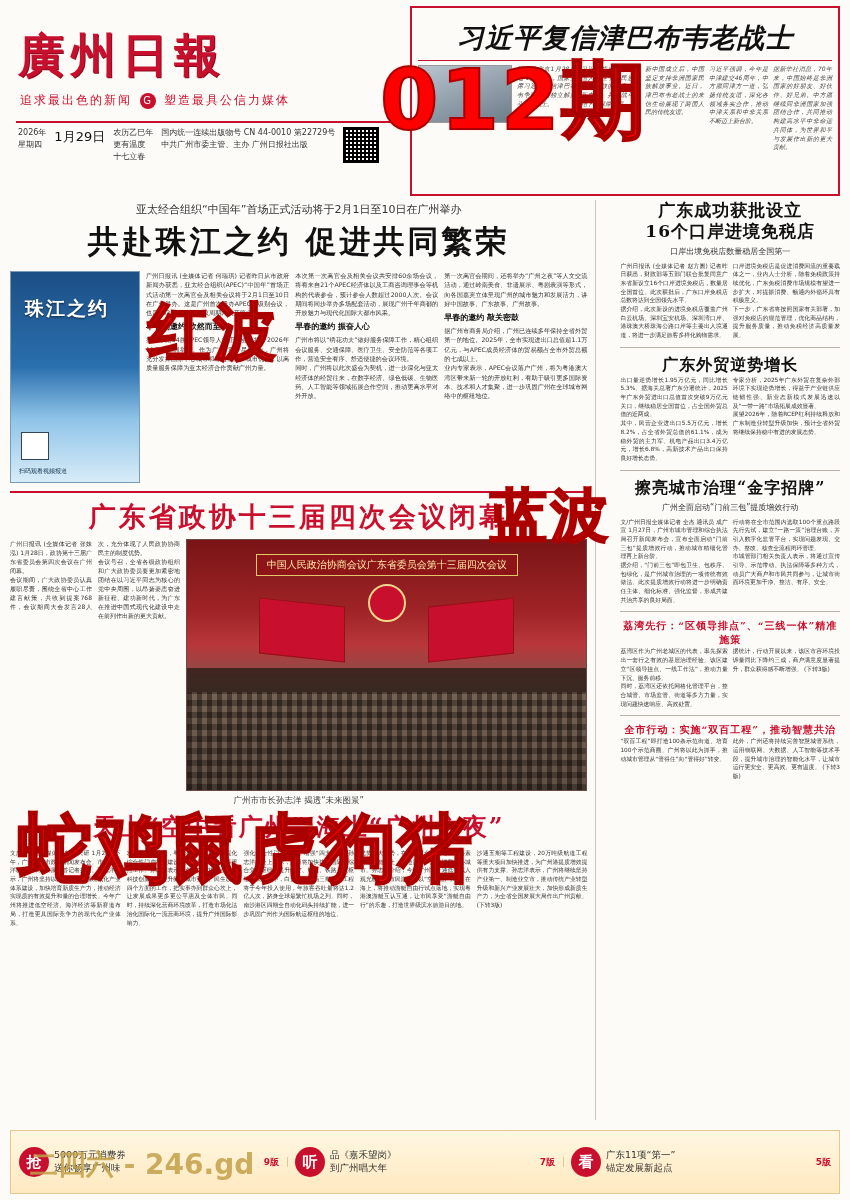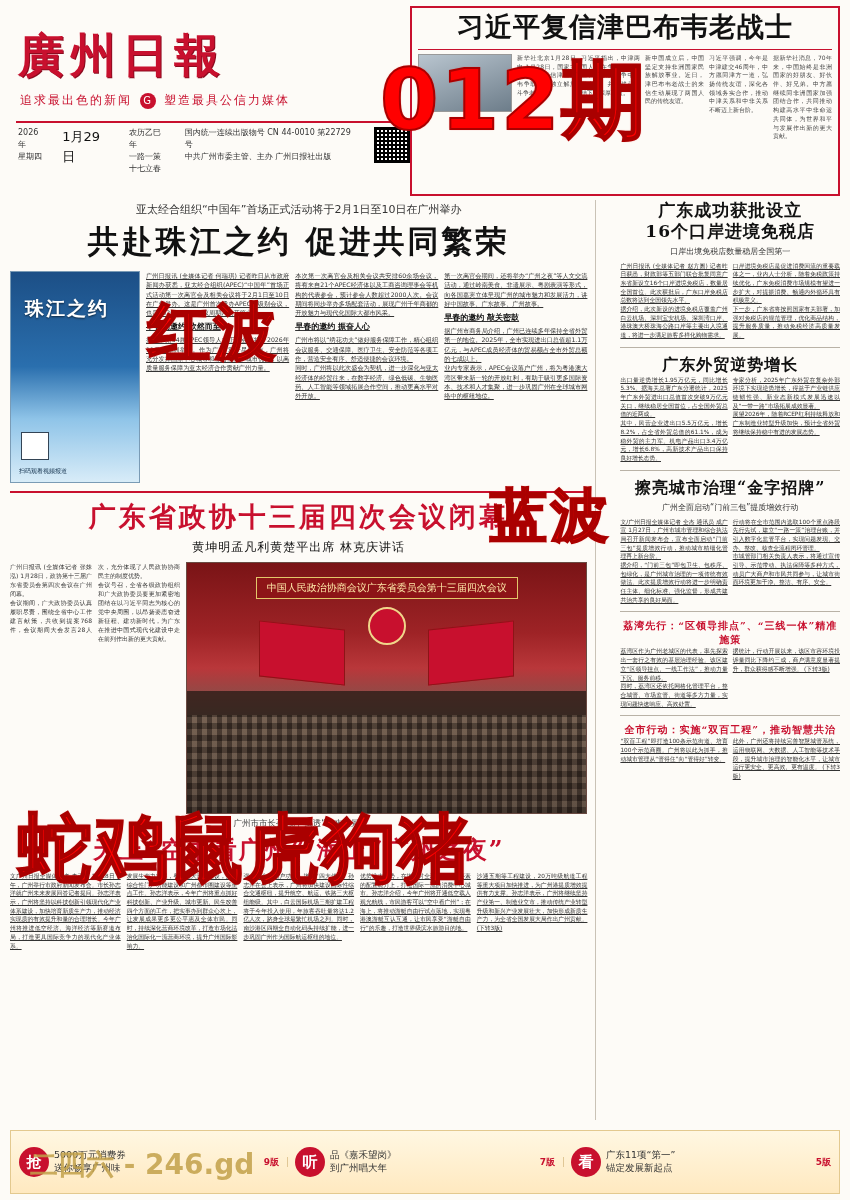--- a/index.html
+++ b/index.html
@@ -25,27 +25,27 @@
   .slogan{
     margin-top:14px;margin-left:10px;
     font-size:12px;color:#c8102e;letter-spacing:2px;
     display:flex;align-items:center;gap:8px;
   }
   .slogan .circle{
     display:inline-block;width:16px;height:16px;border-radius:50%;
     background:#c8102e;color:#fff;font-size:10px;line-height:16px;text-align:center;
   }
   .mast-rule{border-top:2px solid #c8102e;margin:12px 6px 4px 6px;}
-  .mast-info{display:flex;font-size:8px;color:#333;gap:16px;padding-left:8px;align-items:flex-start;}
+  .mast-info{display:flex;font-size:8px;color:#333;gap:8px;padding-left:8px;align-items:flex-start;}
   .mast-info .blk{line-height:1.5;}
   .qr{width:34px;height:34px;background:
      repeating-linear-gradient(0deg,#000 0 2px,#fff 2px 4px),
      repeating-linear-gradient(90deg,#000 0 2px,transparent 2px 4px);
      background-blend-mode:multiply;border:1px solid #000;}
-  .mast-right{flex:1;border:2px solid #c8102e;padding:1px 6px;box-sizing:border-box;}
+  .mast-right{flex:1;border:2px solid #c8102e;padding:12px 6px;box-sizing:border-box;font-style:italic;}
   .mr-title{
     font-family:"DejaVu Serif","Liberation Serif",serif;
     font-size:27px;font-weight:bold;color:#111;text-align:center;letter-spacing:1px;
     border-bottom:1px solid #c8102e;padding-bottom:4px;
   }
   .mr-cols{display:flex;gap:5px;margin-top:4px;}
   .mr-col{flex:1;font-size:6px;line-height:1.45;color:#444;text-align:justify;}
   .mr-photo{width:92px;height:56px;background:linear-gradient(160deg,#b9c5cf,#6d7d8a);border:1px solid #999;}
 
   
@@ -79,21 +79,21 @@
     border:1px solid #7a9bb5;position:relative;color:#fff;text-align:center;
   }
   .poster .pt{
     position:absolute;left:14px;top:26px;font-size:19px;font-weight:bold;
     font-family:"DejaVu Serif","Liberation Serif",serif;line-height:1.1;letter-spacing:2px;
     text-shadow:0 1px 2px rgba(0,0,0,.6);
   }
   .poster .pqr{position:absolute;left:10px;bottom:22px;width:26px;height:26px;background:#fff;border:1px solid #345;}
   .poster .pcap{position:absolute;left:8px;bottom:6px;font-size:6px;color:#14324d;}
   .cols3{display:flex;gap:6px;flex:1;}
-  .col{flex:1;font-size:6.2px;line-height:1.5;color:#333;text-align:justify;text-decoration:underline;}
+  .col{flex:1;font-size:6.2px;line-height:1.5;color:#333;text-align:justify;}
   .sub{font-weight:bold;font-size:8px;color:#111;margin:4px 0 2px;}
 
   .rule-red{border-top:2px solid #c8102e;margin:8px 0 6px;}
   .headline2{
     font-family:"DejaVu Serif","Liberation Serif",serif;
     font-size:27px;font-weight:bold;color:#c8102e;text-align:center;letter-spacing:3px;margin:2px 0 4px;
   }
   .sub-line{text-align:center;font-size:12px;color:#111;margin-bottom:6px;letter-spacing:1px;}
   .mid-block{display:flex;gap:6px;}
   .mid-text{width:170px;font-size:6px;line-height:1.5;color:#333;text-align:justify;column-count:2;column-gap:6px;}
@@ -180,21 +180,21 @@
       </div>
       <div class="mast-rule"></div>
       <div class="mast-info">
         <div class="blk">
           <div>2026年</div>
           <div>星期四</div>
         </div>
         <div class="blk" style="font-size:13px;color:#111;">1月29日</div>
         <div class="blk">
           <div>农历乙巳年</div>
-          <div>一路一策</div>
+          <div>更有温度</div>
           <div>十七立春</div>
         </div>
         <div class="blk">
           <div>国内统一连续出版物号 CN 44-0010  第22729号</div>
           <div>中共广州市委主管、主办     广州日报社出版</div>
         </div>
         <div class="qr"></div>
       </div>
     </div>
 
@@ -241,21 +241,20 @@
             <div class="sub">早春的邀约 敲关密鼓</div>
             <div>据广州市商务局介绍，广州已连续多年保持全省外贸第一的地位。2025年，全市实现进出口总值超1.1万亿元，与APEC成员经济体的贸易额占全市外贸总额的七成以上。</div>
             <div>业内专家表示，APEC会议落户广州，将为粤港澳大湾区带来新一轮的开放红利，有助于吸引更多国际资本、技术和人才集聚，进一步巩固广州在全球城市网络中的枢纽地位。</div>
           </div>
         </div>
       </div>
 
       <div class="rule-red"></div>
 
       <div class="headline2">广东省政协十三届四次会议闭幕</div>
-      <div class="sub-line">黄坤明孟凡利黄楚平出席  林克庆讲话</div>
 
       <div class="mid-block">
         <div class="mid-text">
           <div>广州日报讯 (全媒体记者 张姝泓) 1月28日，政协第十三届广东省委员会第四次会议在广州闭幕。</div>
           <div>会议期间，广大政协委员认真履职尽责，围绕全省中心工作建言献策，共收到提案768件，会议期间大会发言28人次，充分体现了人民政协协商民主的制度优势。</div>
           <div>会议号召，全省各级政协组织和广大政协委员要更加紧密地团结在以习近平同志为核心的党中央周围，以昂扬姿态奋进新征程、建功新时代，为广东在推进中国式现代化建设中走在前列作出新的更大贡献。</div>
         </div>
         <div class="photo-main">
           <div class="banner">中国人民政治协商会议广东省委员会第十三届四次会议</div>
           <div class="emblem"></div>

